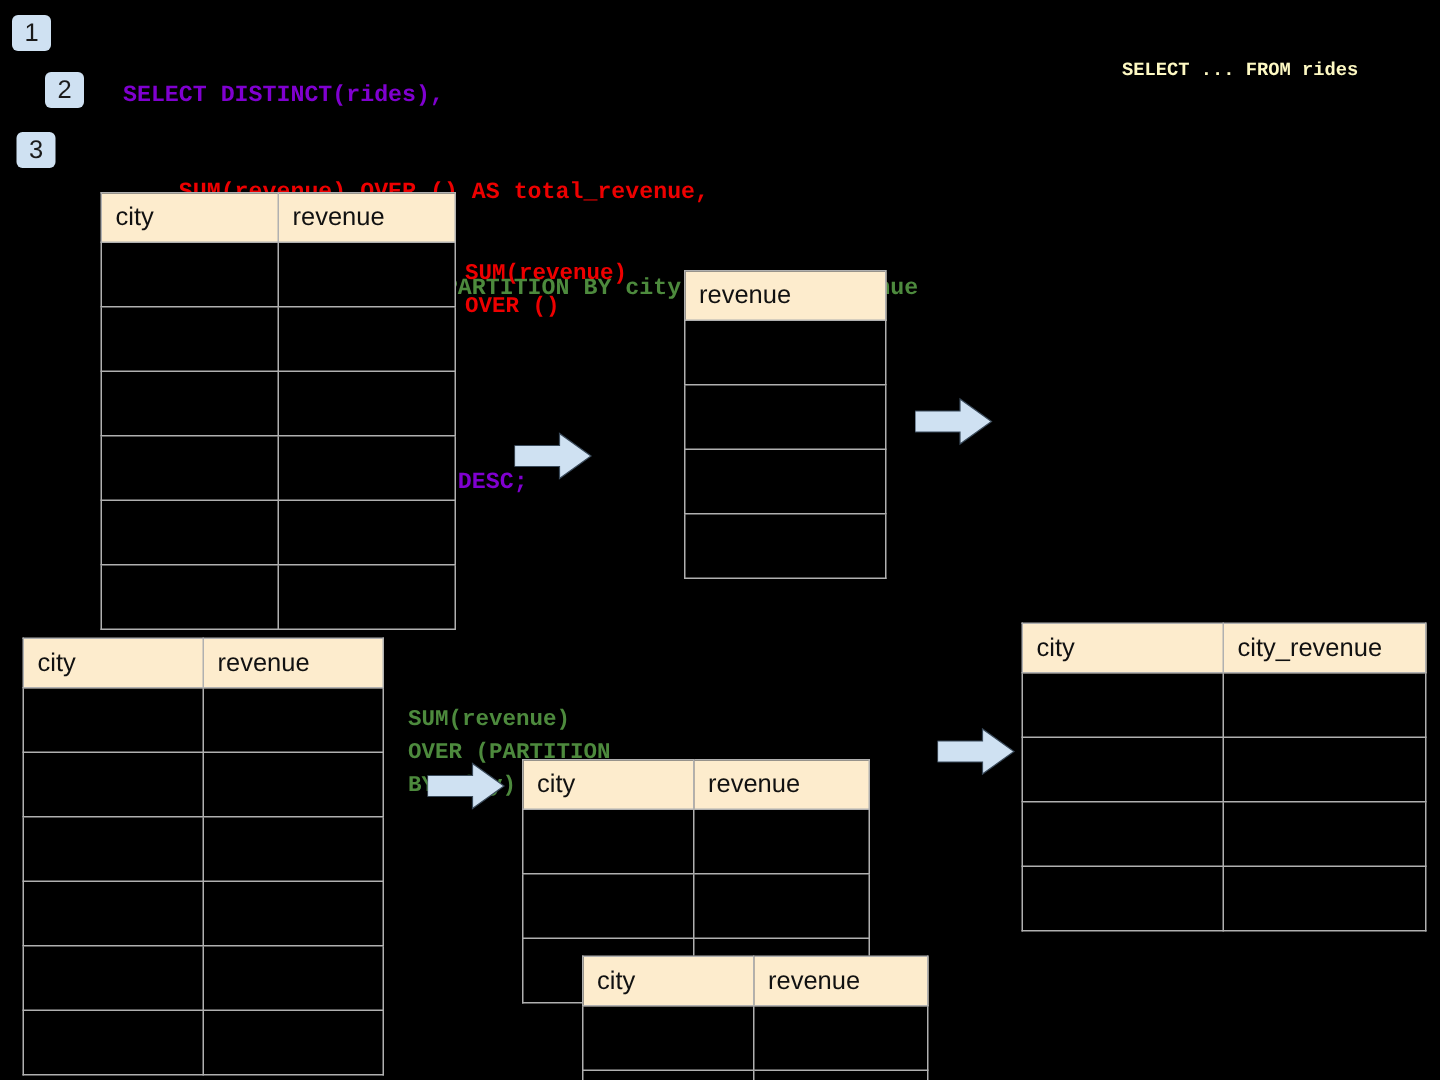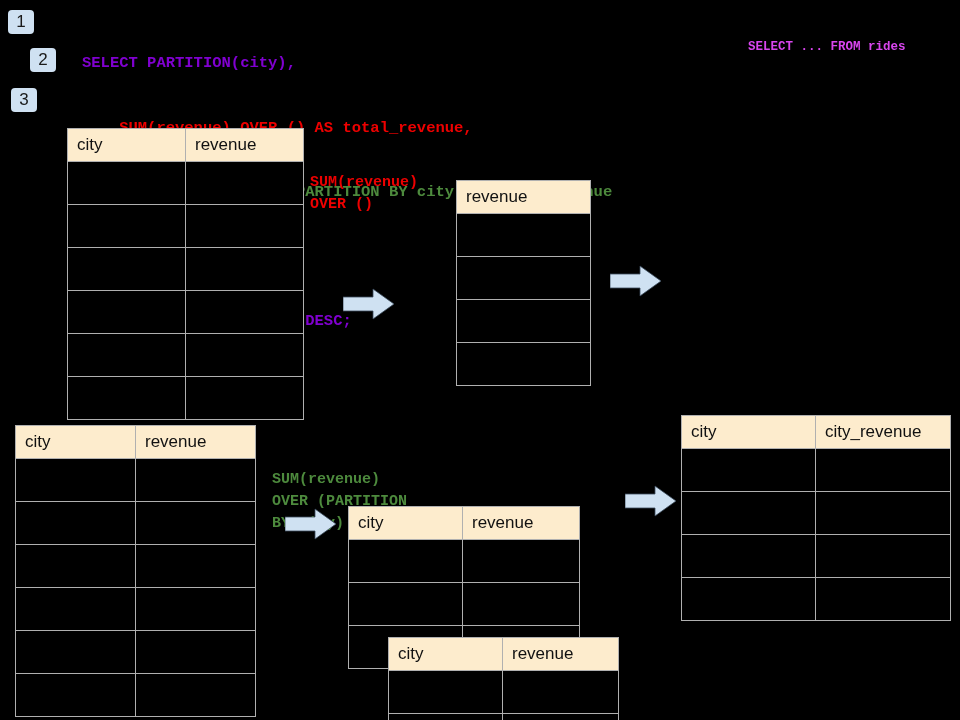--- a/index.html
+++ b/index.html
@@ -48,21 +48,21 @@
   .c-purple { color: #8000d0; }
   .c-red    { color: #ee0000; }
   .c-green  { color: #4d8a3d; }
 
   .side-note {
     position: absolute;
     font-family: "Liberation Mono", monospace;
     font-size: 12.5px;
     line-height: 19px;
     font-weight: bold;
-    color: #d946ef;
+    color: #fef9c3;
     white-space: pre;
     width: 180px;
   }
 
   
   .annot {
     position: absolute;
     font-family: "Liberation Mono", monospace;
     font-size: 15px;
     line-height: 22px;
@@ -110,21 +110,21 @@
 </head>
 <body>
 
 <div id="canvas">
 
   <div class="step-badge" style="left:8px;  top:10px;">1</div>
   <div class="step-badge" style="left:30px; top:48px;">2</div>
   <div class="step-badge" style="left:11px; top:88px;">3</div>
 
   <div class="sql-block" style="left:82px; top:10px;">
-    <div class="sql-line c-purple">SELECT PARTITION(city),</div>
+    <div class="sql-line c-purple">SELECT DISTINCT(rides),</div>
     <div class="sql-line c-red">    SUM(revenue) OVER () AS total_revenue,</div>
     <div class="sql-line c-green">    SUM(revenue) OVER (PARTITION BY city) as city_revenue</div>
     <div class="sql-line c-purple">  FROM rides</div>
     <div class="sql-line c-purple">  ORDER by city_revenue DESC;</div>
   </div>
 
   <div class="side-note" style="left:748px; top:38px;">SELECT ... FROM rides</div>
 
   <div class="annot annot-red" style="left:310px; top:138px;">SUM(revenue)
 OVER ()</div>

